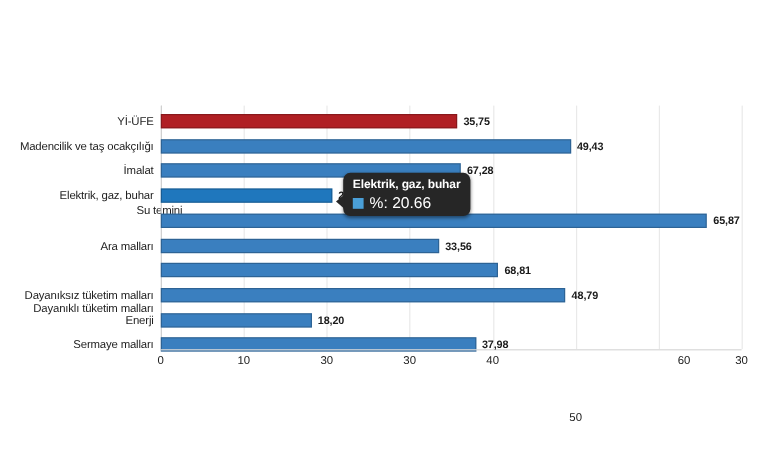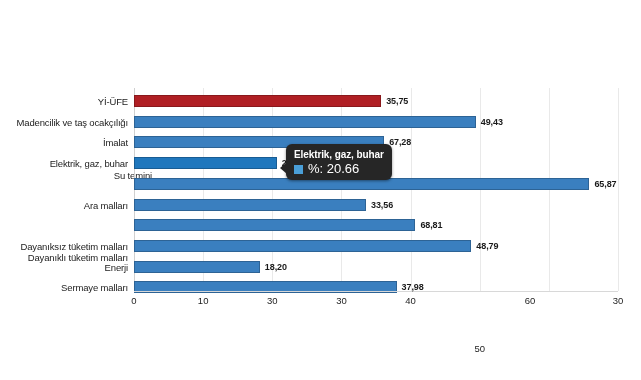--- a/index.html
+++ b/index.html
@@ -207,21 +207,21 @@
 
   <div class="axis-line-h"></div>
 
   <div id="xticks">
       <div class="xtick" style="left: 134px;">0</div>
       <div class="xtick" style="left: 203.143px;">10</div>
       <div class="xtick" style="left: 272.286px;">30</div>
       <div class="xtick" style="left: 341.429px;">30</div>
       <div class="xtick" style="left: 410.571px;">40</div>
       <div class="xtick" style="left: 479.714px; margin-top: 48px;">50</div>
-      <div class="xtick" style="left: 530px; text-align: center;">60</div>
+      <div class="xtick" style="left: 570px; text-align: center;">60</div>
       <div class="xtick" style="left: 618px;">30</div>
     </div>
 
   <div id="value-labels">
       <div class="bar-value" style="left: 386.186px; top: 96px; position: absolute;">35,75</div>
       <div class="bar-value" style="left: 480.773px; top: 116.7px; position: absolute;">49,43</div>
       <div class="bar-value" style="left: 389.159px; top: 137.4px; position: absolute;">67,28</div>
       <div class="bar-value" style="left: 281.849px; top: 158.1px; position: absolute;">20,66</div>
       <div class="bar-value" style="left: 594.444px; top: 178.8px; position: absolute;">65,87</div>
       <div class="bar-value" style="left: 371.043px; top: 199.5px; position: absolute;">33,56</div>

